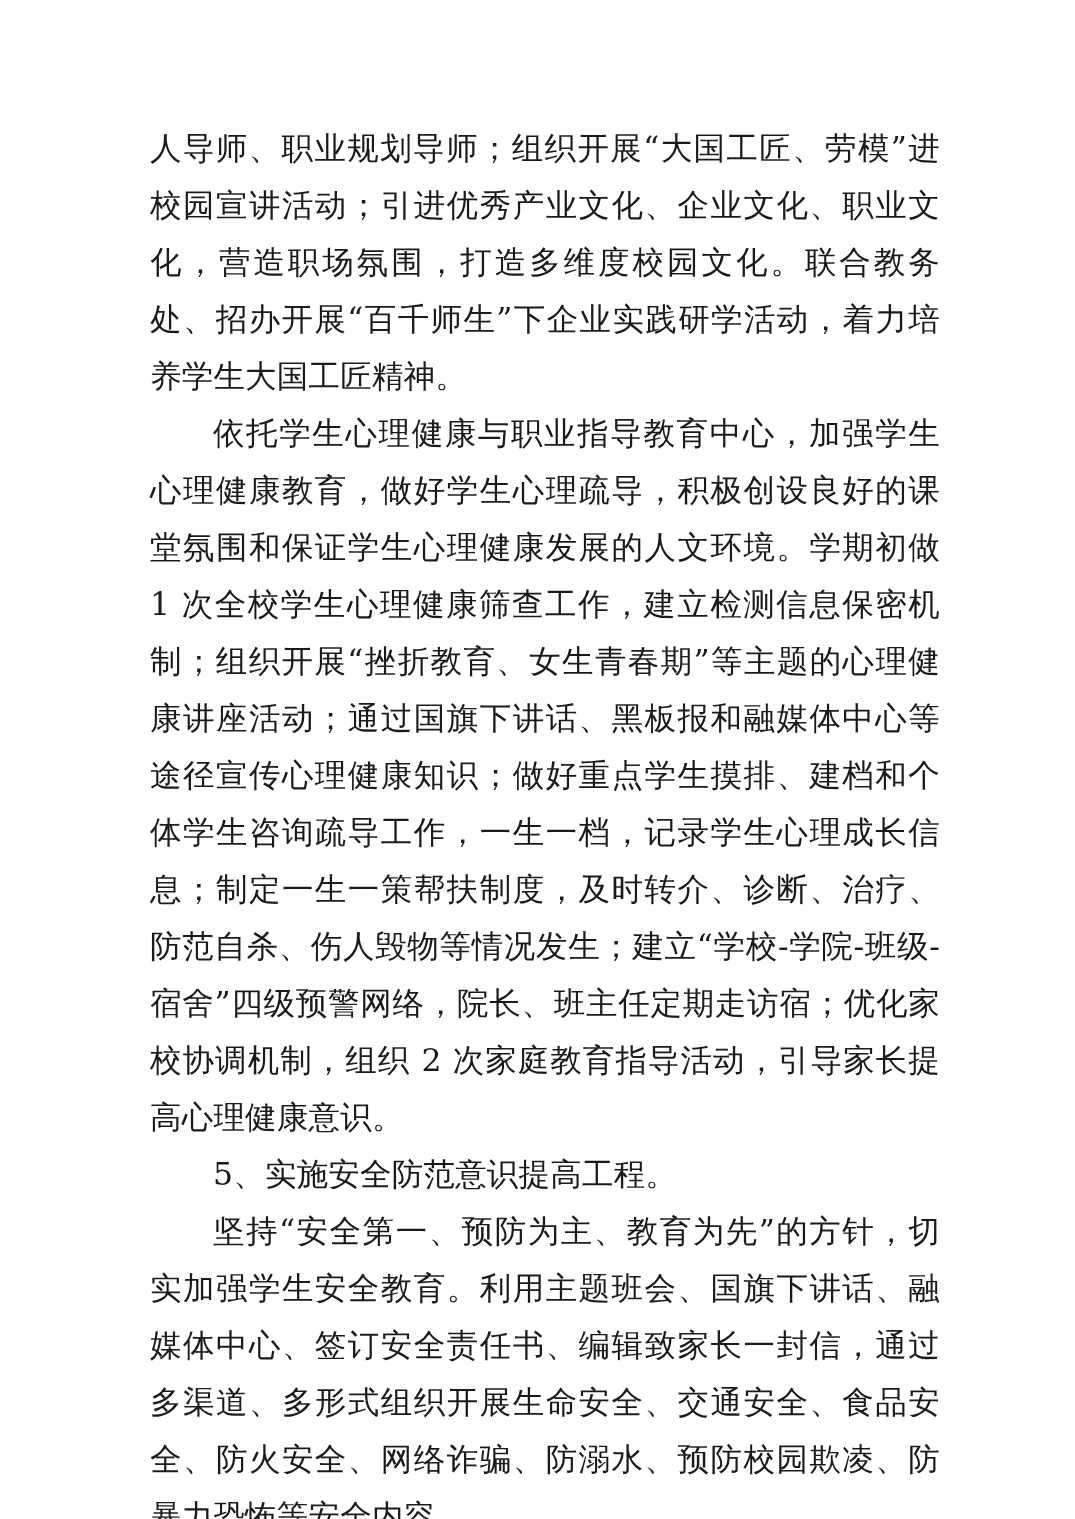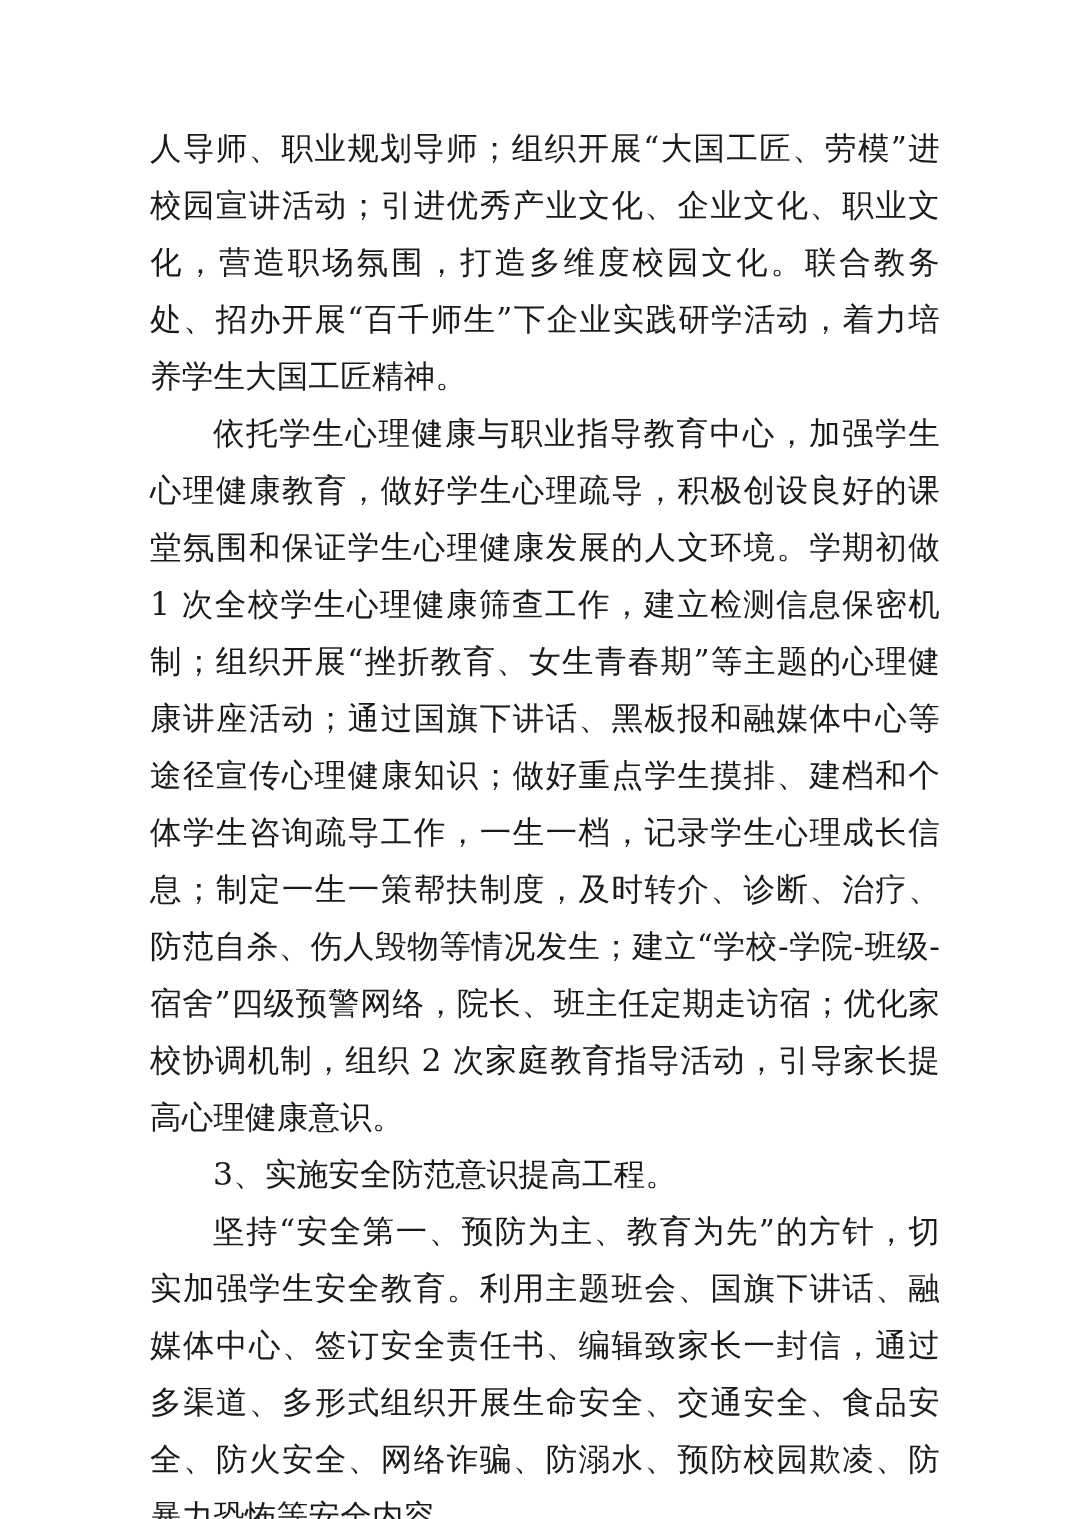--- a/index.html
+++ b/index.html
@@ -37,16 +37,16 @@
     text-indent: 63px;
   }
 </style>
 </head>
 <body>
 
 <div class="page">
   <div class="content">
     <p class="para">人导师、职业规划导师；组织开展“大国工匠、劳模”进校园宣讲活动；引进优秀产业文化、企业文化、职业文化，营造职场氛围，打造多维度校园文化。联合教务处、招办开展“百千师生”下企业实践研学活动，着力培养学生大国工匠精神。</p>
     <p class="para indent">依托学生心理健康与职业指导教育中心，加强学生心理健康教育，做好学生心理疏导，积极创设良好的课堂氛围和保证学生心理健康发展的人文环境。学期初做 1 次全校学生心理健康筛查工作，建立检测信息保密机制；组织开展“挫折教育、女生青春期”等主题的心理健康讲座活动；通过国旗下讲话、黑板报和融媒体中心等途径宣传心理健康知识；做好重点学生摸排、建档和个体学生咨询疏导工作，一生一档，记录学生心理成长信息；制定一生一策帮扶制度，及时转介、诊断、治疗、防范自杀、伤人毁物等情况发生；建立“学校-学院-班级-宿舍”四级预警网络，院长、班主任定期走访宿；优化家校协调机制，组织 2 次家庭教育指导活动，引导家长提高心理健康意识。</p>
-    <p class="para indent">3、实施安全防范意识提高工程。</p>
+    <p class="para indent">5、实施安全防范意识提高工程。</p>
     <p class="para indent">坚持“安全第一、预防为主、教育为先”的方针，切实加强学生安全教育。利用主题班会、国旗下讲话、融媒体中心、签订安全责任书、编辑致家长一封信，通过多渠道、多形式组织开展生命安全、交通安全、食品安全、防火安全、网络诈骗、防溺水、预防校园欺凌、防暴力恐怖等安全内容</p>
   </div>
 </div>
 
 </body></html>

